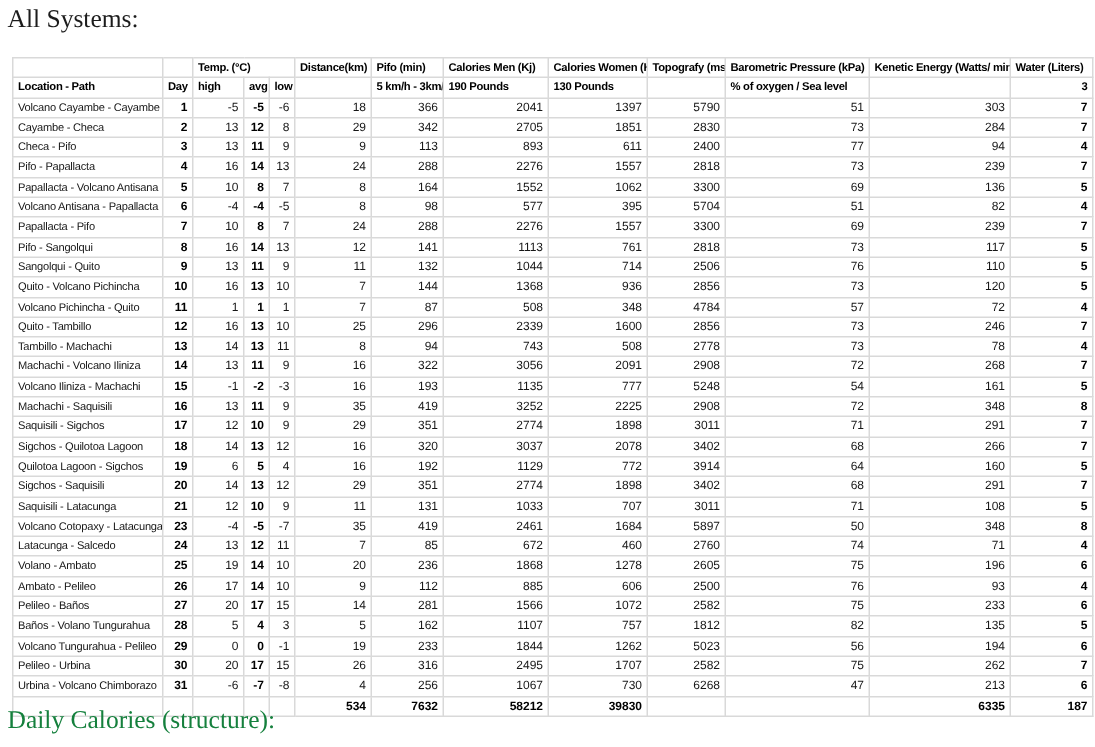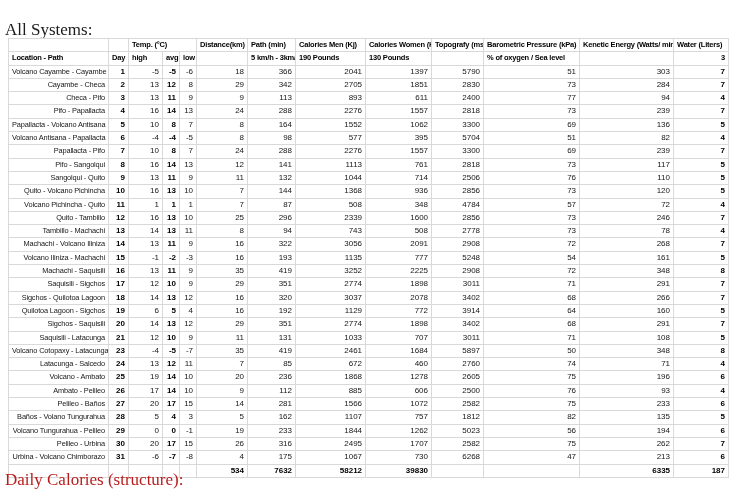--- a/index.html
+++ b/index.html
@@ -1,43 +1,43 @@
 <!DOCTYPE html>
 <html><head>
 <meta charset="utf-8">
 <style>
   html,body{margin:0;padding:0;}
   body{
     width:730px;height:498px;position:relative;background:#ffffff;
     font-family:"Liberation Sans",sans-serif;color:#111;overflow:hidden;
   }
   .doc-title{
-    position:absolute;left:5px;top:20px;
+    position:absolute;left:5px;top:3px;
     font-family:"Liberation Serif",serif;font-size:17px;color:#1c1c1c;
   }
   .doc-subtitle{
     position:absolute;left:5px;top:470px;
-    font-family:"Liberation Serif",serif;font-size:17px;color:#b91c1c;
+    font-family:"Liberation Serif",serif;font-size:17px;color:#15803d;
   }
   table.sheet{
     position:absolute;left:8px;top:38px;width:720px;
     border-collapse:collapse;table-layout:fixed;
   }
   .sheet th,.sheet td{
     border:1px solid #d9d9d9;
     padding:0 3px;height:12.3px;line-height:12.3px;
     font-size:8px;white-space:nowrap;overflow:hidden;color:#161616;
   }
   .sheet th{
     text-align:left;font-weight:bold;font-size:7.5px;letter-spacing:-0.2px;color:#000;
   }
   .sheet th.num{text-align:right;}
   .sheet td.num{text-align:right;font-variant-numeric:tabular-nums;}
   .sheet td.b{font-weight:bold;color:#000;}
-  .sheet td.loc{font-size:7.4px;letter-spacing:-0.15px;text-align:right;}
+  .sheet td.loc{font-size:7.4px;letter-spacing:-0.15px;}
   .sheet tfoot td{font-weight:bold;color:#000;margin-left:20px;}
 </style>
 </head>
 <body>
 
 <div class="doc-title">All Systems:</div>
 
 <table class="sheet">
   <colgroup>
     <col style="width:100px">
@@ -53,21 +53,21 @@
       <col style="width:96px">
       <col style="width:94px">
     <col style="width:55px">
   </colgroup>
   <thead>
     <tr>
       <th></th>
       <th></th>
       <th colspan="3">Temp. (°C)</th>
       <th>Distance(km)</th>
-      <th>Path (min)</th>
+      <th>Pifo (min)</th>
       <th>Calories Men (Kj)</th>
       <th>Calories Women (Kj)</th>
       <th>Topografy (msnm)</th>
       <th>Barometric Pressure (kPa)</th>
       <th>Kenetic Energy (Watts/ min)</th>
       <th>Water (Liters)</th>
     </tr>
     <tr>
       <th>Location - Path</th>
       <th>Day</th>
@@ -424,21 +424,21 @@
         <td class="num">7</td>
         <td class="num">85</td>
         <td class="num">672</td>
         <td class="num">460</td>
         <td class="num">2760</td>
         <td class="num">74</td>
         <td class="num">71</td>
         <td class="num b">4</td>
       </tr>
       <tr>
-        <td class="loc">Volcano - Ambato</td>
+        <td class="loc">Volano - Ambato</td>
         <td class="num b">25</td>
         <td class="num">19</td>
         <td class="num b">14</td>
         <td class="num">10</td>
         <td class="num">20</td>
         <td class="num">236</td>
         <td class="num">1868</td>
         <td class="num">1278</td>
         <td class="num">2605</td>
         <td class="num">75</td>
@@ -520,21 +520,21 @@
         <td class="num">262</td>
         <td class="num b">7</td>
       </tr>
       <tr>
         <td class="loc">Urbina - Volcano Chimborazo</td>
         <td class="num b">31</td>
         <td class="num">-6</td>
         <td class="num b">-7</td>
         <td class="num">-8</td>
         <td class="num">4</td>
-        <td class="num">175</td>
+        <td class="num">256</td>
         <td class="num">1067</td>
         <td class="num">730</td>
         <td class="num">6268</td>
         <td class="num">47</td>
         <td class="num">213</td>
         <td class="num b">6</td>
       </tr>
     </tbody>
   <tfoot>
     <tr>

